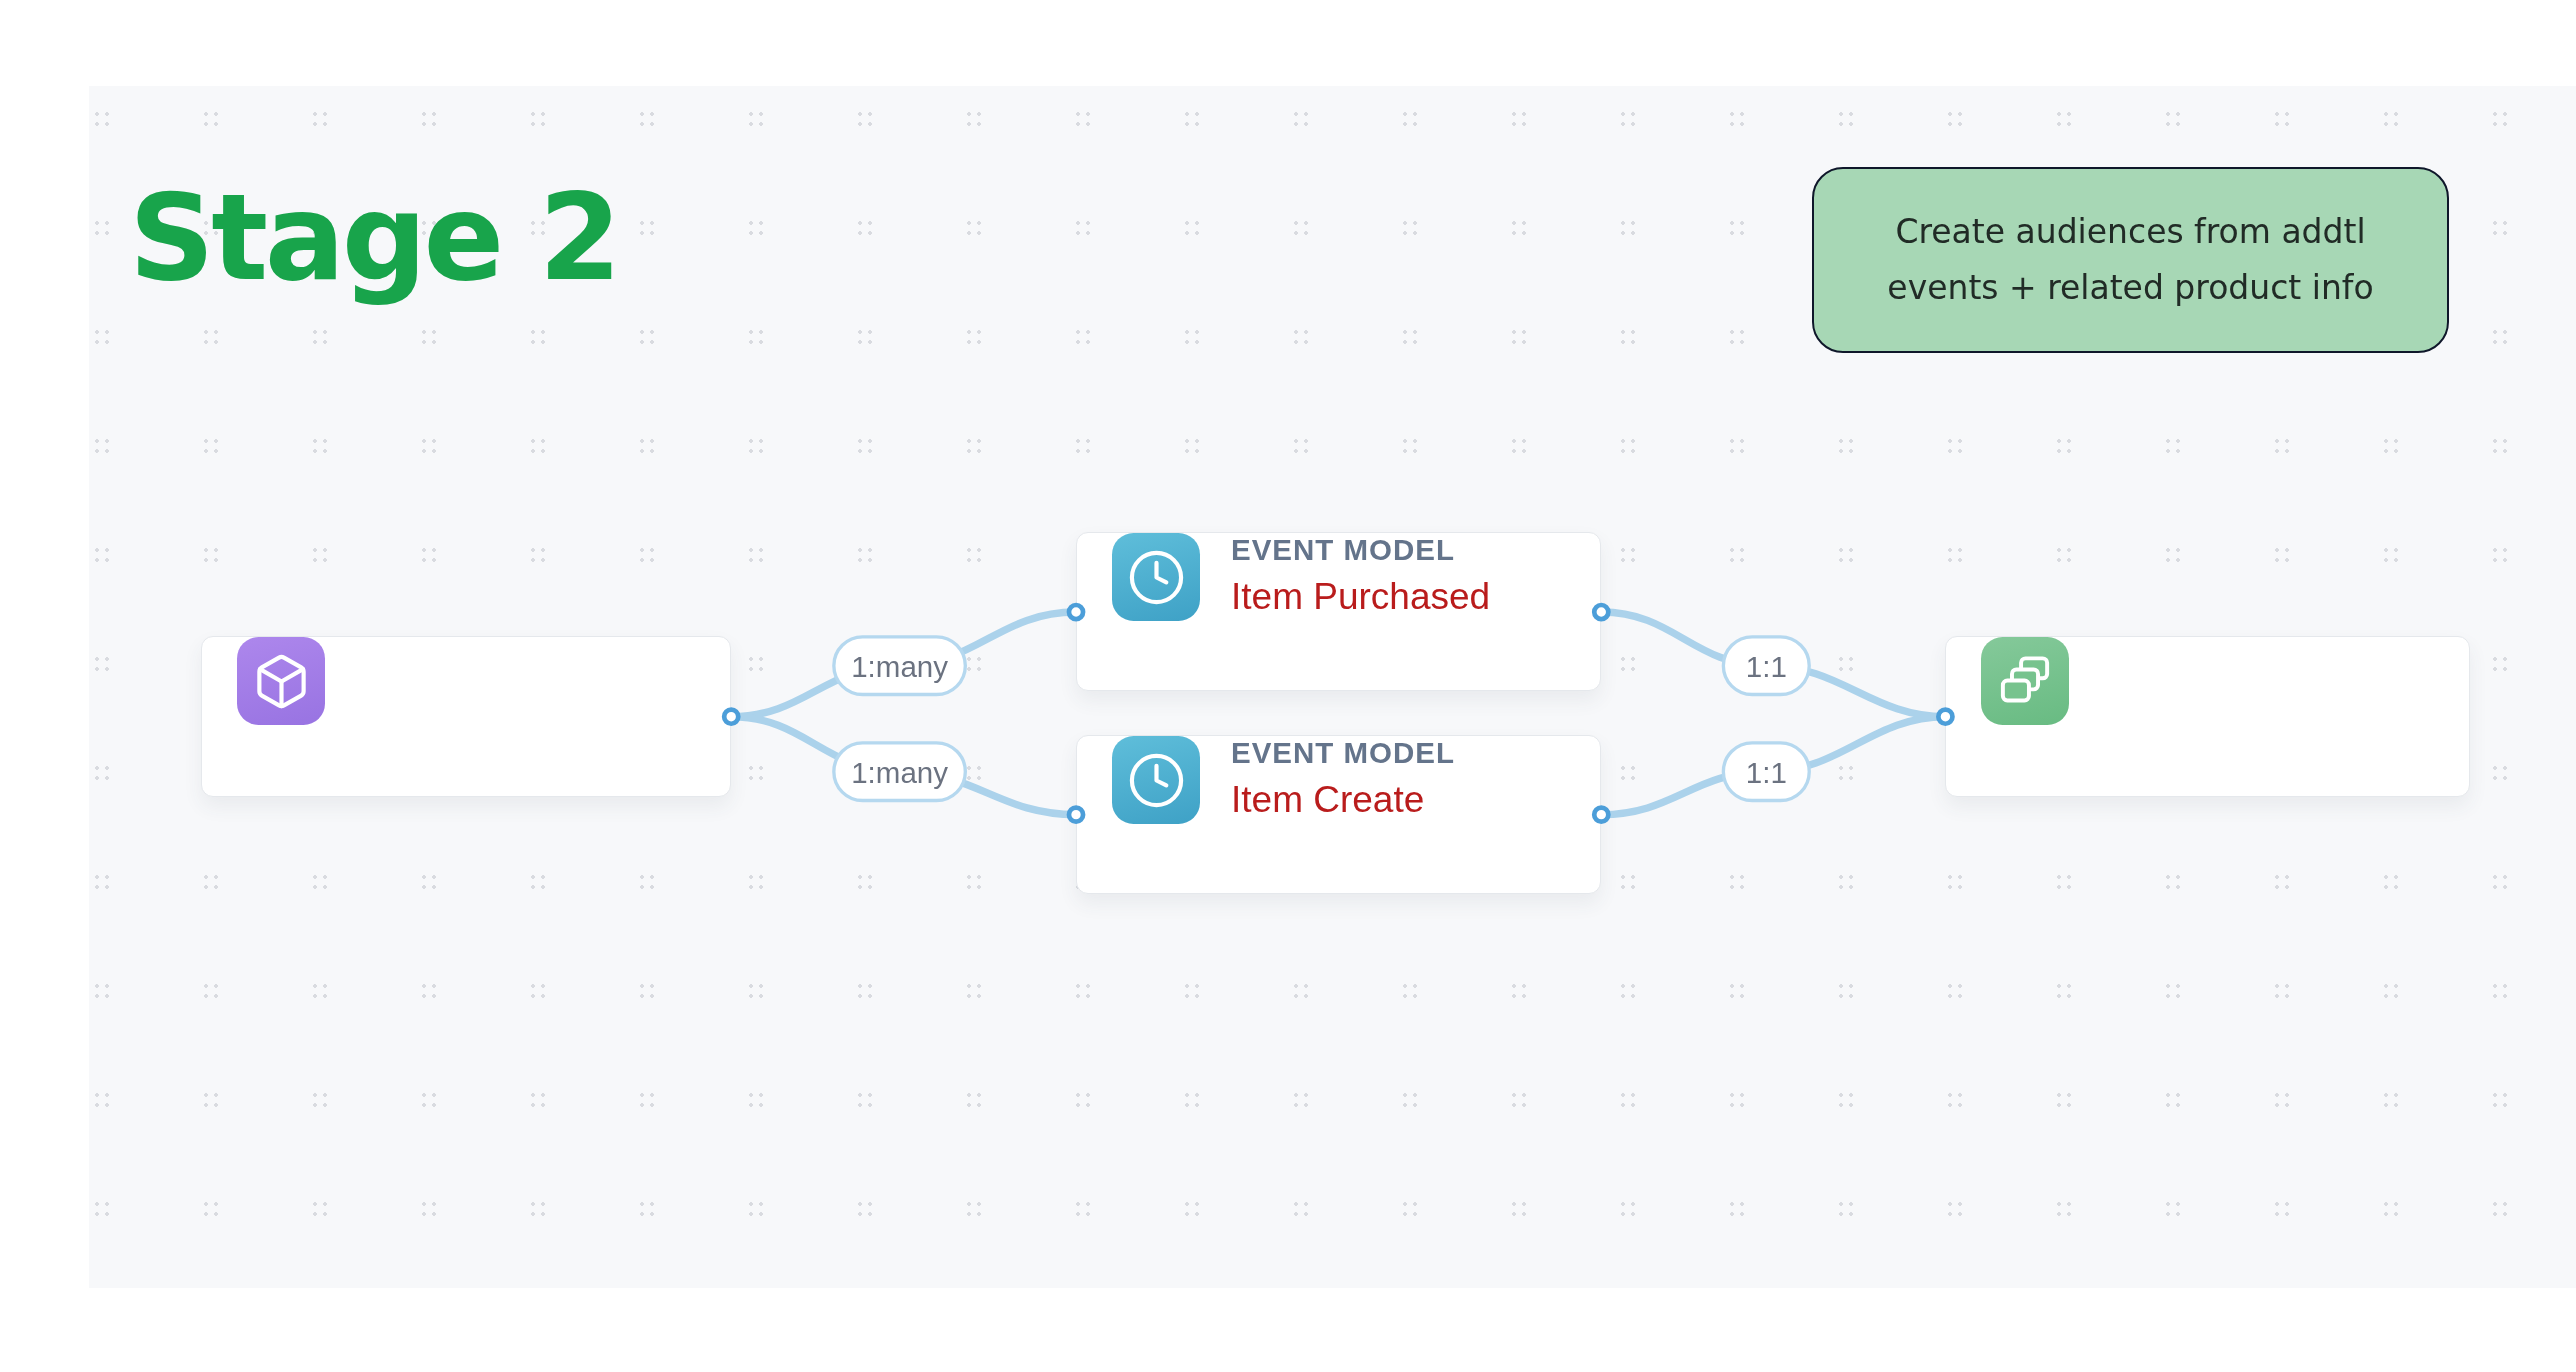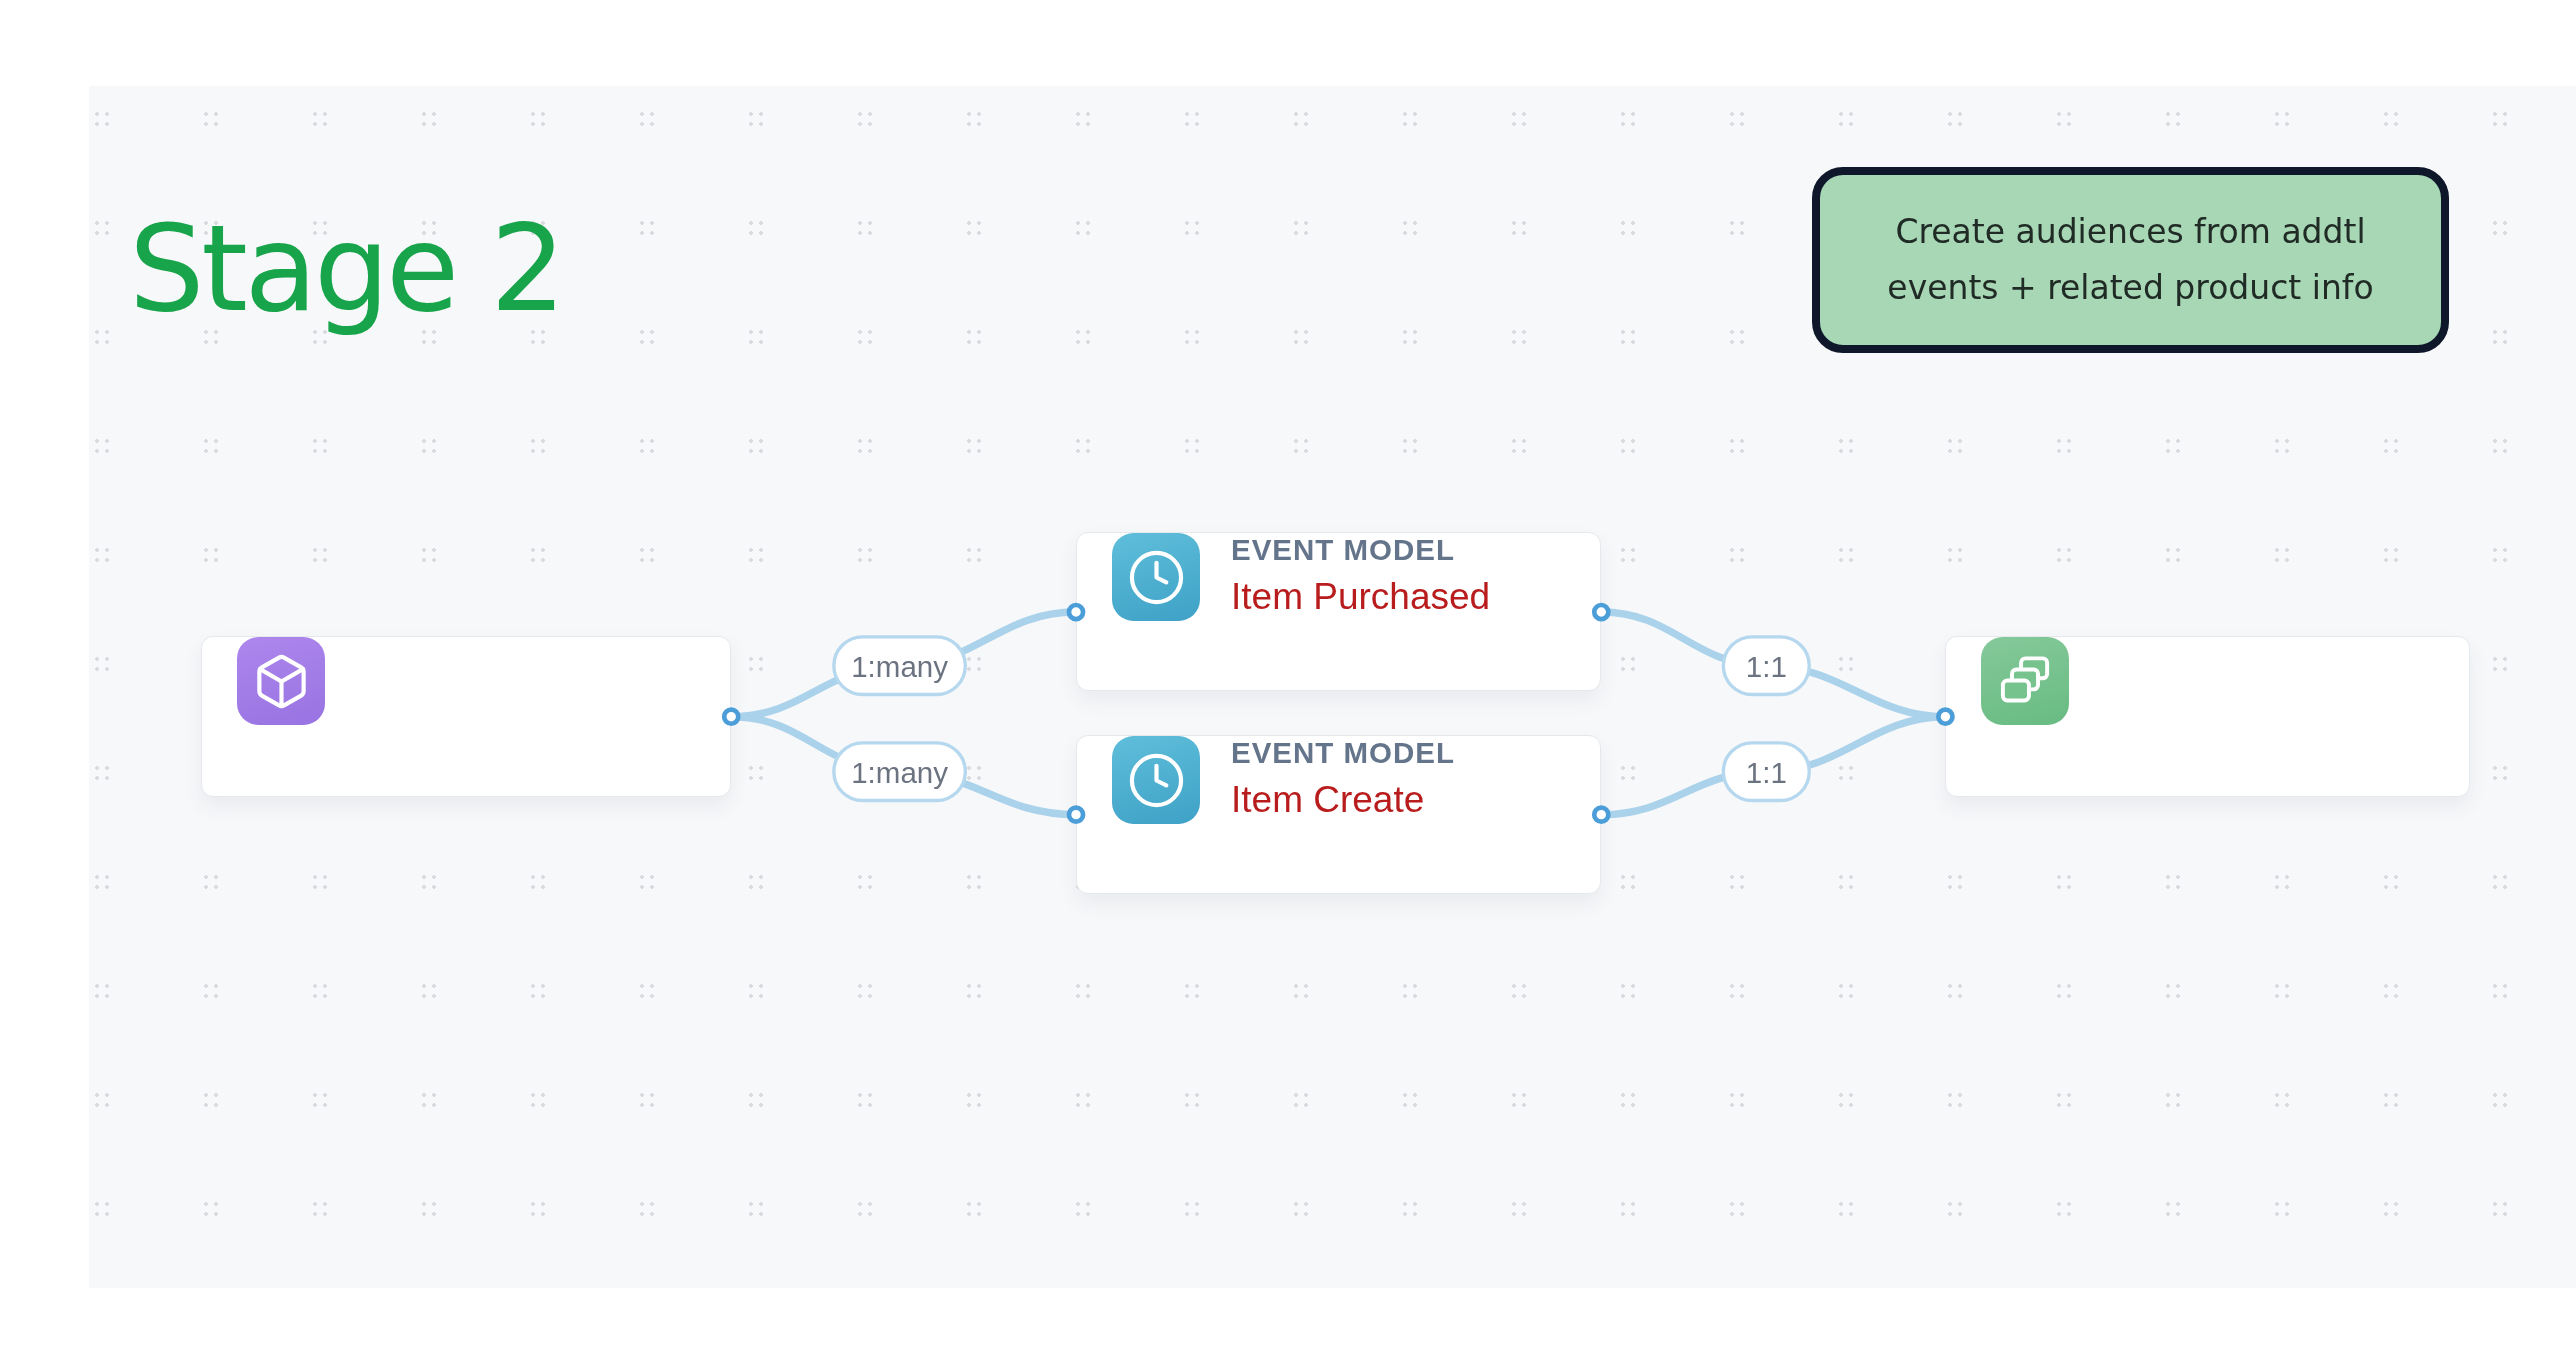--- a/index.html
+++ b/index.html
@@ -16,28 +16,28 @@
       radial-gradient(circle 2.1px at 8px 28px,#d9dbe0 99%,transparent 100%),
       radial-gradient(circle 2.1px at 18px 28px,#d9dbe0 99%,transparent 100%),
       radial-gradient(circle 2.1px at 8px 38px,#d9dbe0 99%,transparent 100%),
       radial-gradient(circle 2.1px at 18px 38px,#d9dbe0 99%,transparent 100%);
     background-size:109px 109px;
   }
   
   .stage-title{
     position:absolute;left:129px;top:173px;
     font-family:"DejaVu Sans",sans-serif;
-    font-size:119px;font-weight:400;letter-spacing:-3.4px;
-    color:#18a44b;z-index:3;line-height:1.1;margin-top:31px;
+    font-size:119px;font-weight:700;letter-spacing:-3.4px;
+    color:#18a44b;z-index:3;line-height:1.1;
   }
   
   .note{
     position:absolute;left:1812px;top:167px;width:637px;height:186px;
     box-sizing:border-box;
-    background:#a7d7b5;border:8px solid #0f172a;border-radius:31px;
+    background:#a7d7b5;border:2px solid #0f172a;border-radius:31px;
     display:flex;align-items:center;justify-content:center;text-align:center;
     padding:20px 44px;z-index:3;
   }
   .note-text{
     font-family:"DejaVu Sans",sans-serif;
     font-size:33px;line-height:1.7;color:#212b26;font-weight:400;
   }
   
   .node{
     position:absolute;box-sizing:border-box;z-index:2;

